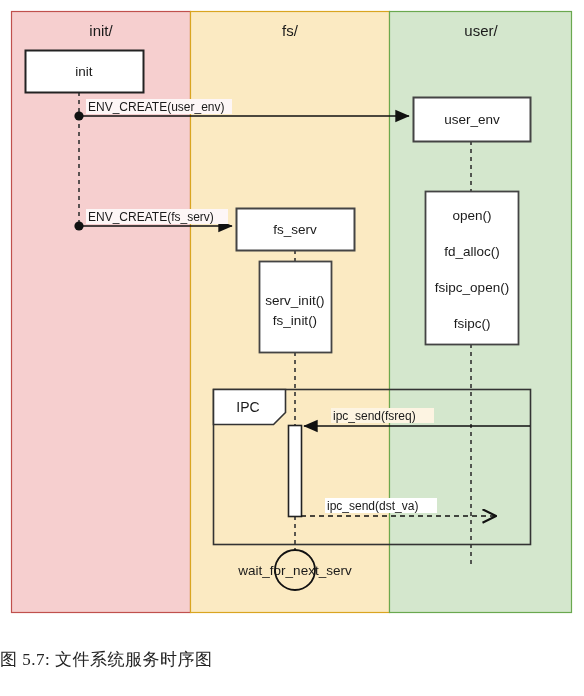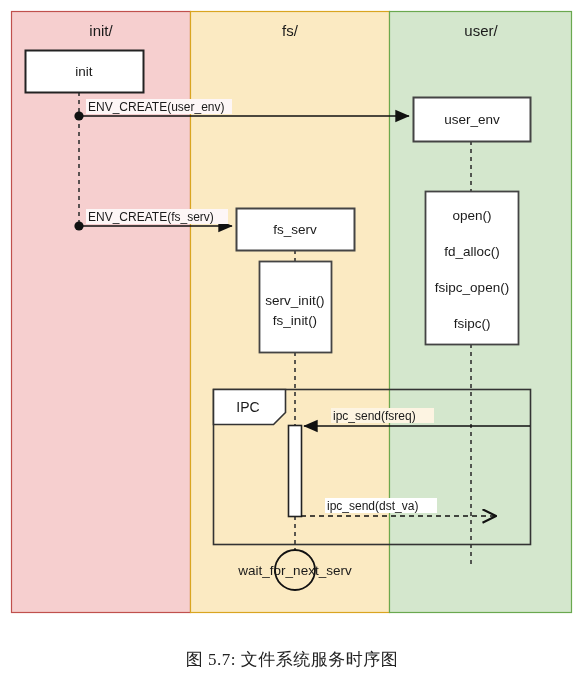--- a/index.html
+++ b/index.html
@@ -46,21 +46,21 @@
   .frame-label {
     font-family: "Liberation Sans", sans-serif;
     font-size: 14px;
     fill: #1a1a1a;
   }
   .caption {
     position: absolute;
     left: 0;
     top: 648px;
     width: 584px;
-    text-align: center;
+    text-align: left;
     font-family: "Liberation Serif", serif;
     font-size: 17px;
     color: #232323;
     letter-spacing: 0.5px;
   }
 </style>
 </head>
 <body>
 
 <div id="figure">

